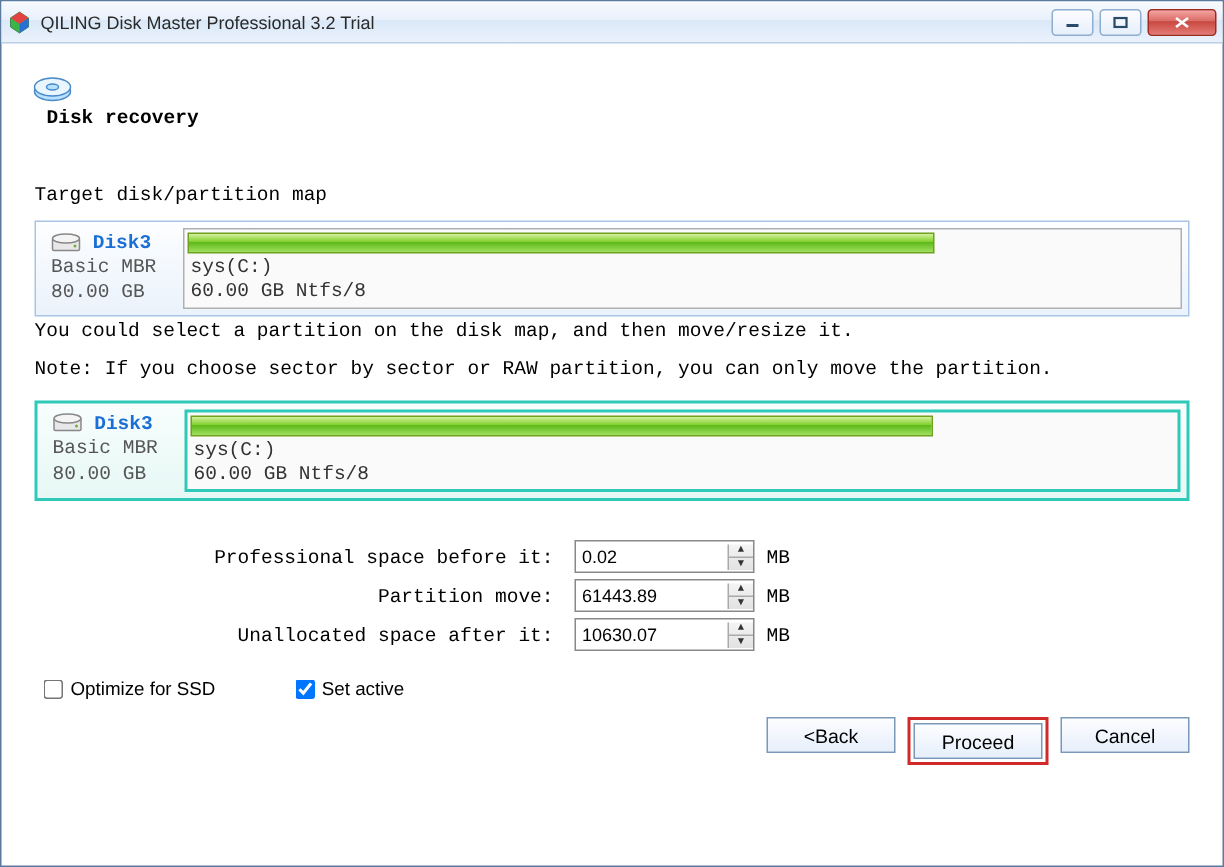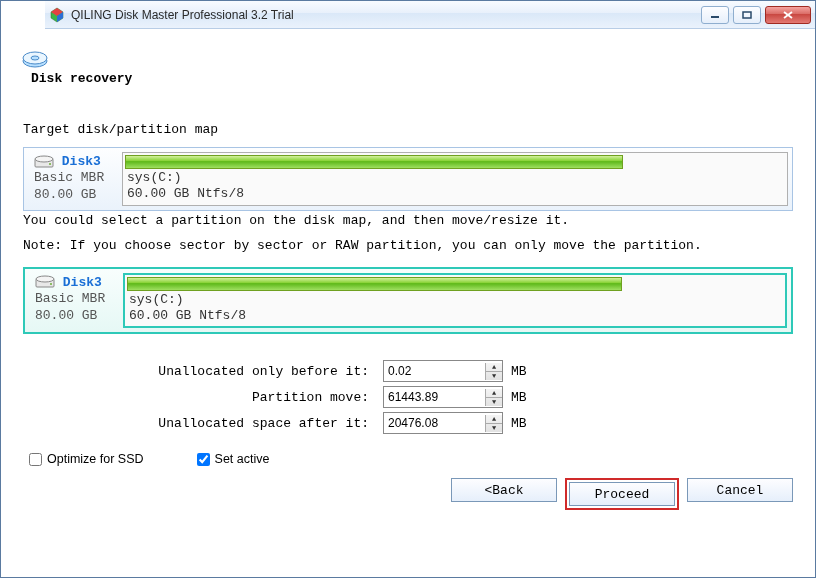--- a/index.html
+++ b/index.html
@@ -20,21 +20,20 @@
   .titlebar {
     height: 28px;
     background: linear-gradient(#f8fbff, #e8f0fb 45%, #dae8f8 46%, #eaf2fc);
     border-bottom: 1px solid #b8cde6;
     display: flex;
     align-items: center;
     padding: 0 4px;
     font-family: "Segoe UI", Tahoma, sans-serif;
     font-size: 12px;
     color: #2a2a2a;
-    margin-left: 44px;
   }
   .app-icon {
     width: 16px; height: 16px; margin-right: 6px;
     display: flex; align-items: center; justify-content: center;
   }
   .win-controls { margin-left: auto; display: flex; gap: 4px; }
   .win-btn {
     width: 28px; height: 18px;
     border: 1px solid #8faecf;
     border-radius: 3px;
@@ -148,24 +147,24 @@
     font-size: 12.5px;
   }
   .check-row label { display: flex; align-items: center; gap: 5px; }
   input[type=checkbox] { width: 13px; height: 13px; margin: 0; }
 
   .btn-row {
     display: flex; justify-content: flex-end; gap: 8px;
     margin-top: 12px;
   }
   .btn {
-    width: 106px; height: 24px;
+    width: 86px; height: 24px;
     border: 1px solid #7a98b8;
     background: linear-gradient(#fdfdff, #e6effb);
-    font-family: Liberation Mono, monospace;
+    font-family: Liberation Sans, sans-serif;
     font-size: 13px;
     display: flex; align-items: center; justify-content: center;
     cursor: pointer;
   }
   .btn-highlight {
     padding: 2px;
     border: 2px solid #d02a2a;
   }
 </style>
 </head>
@@ -258,21 +257,21 @@
         <div class="part-bar" style="width:75%"></div>
         <div class="part-label">
           <div>sys(C:)</div>
           <div>60.00 GB Ntfs/8</div>
         </div>
       </div>
     </div>
 
     <div class="form-block">
       <div class="form-row">
-        <div class="form-label">Unallocated only before it:</div>
+        <div class="form-label">Professional space before it:</div>
         <div class="spinner">
           <div class="spinner-value">0.02</div>
           <div class="spinner-arrows">
             <div>▲</div>
             <div>▼</div>
           </div>
         </div>
         <div class="unit">MB</div>
       </div>
       <div class="form-row">
@@ -282,21 +281,21 @@
           <div class="spinner-arrows">
             <div>▲</div>
             <div>▼</div>
           </div>
         </div>
         <div class="unit">MB</div>
       </div>
       <div class="form-row">
         <div class="form-label">Unallocated space after it:</div>
         <div class="spinner">
-          <div class="spinner-value">20476.08</div>
+          <div class="spinner-value">10630.07</div>
           <div class="spinner-arrows">
             <div>▲</div>
             <div>▼</div>
           </div>
         </div>
         <div class="unit">MB</div>
       </div>
     </div>
 
     <div class="check-row">

